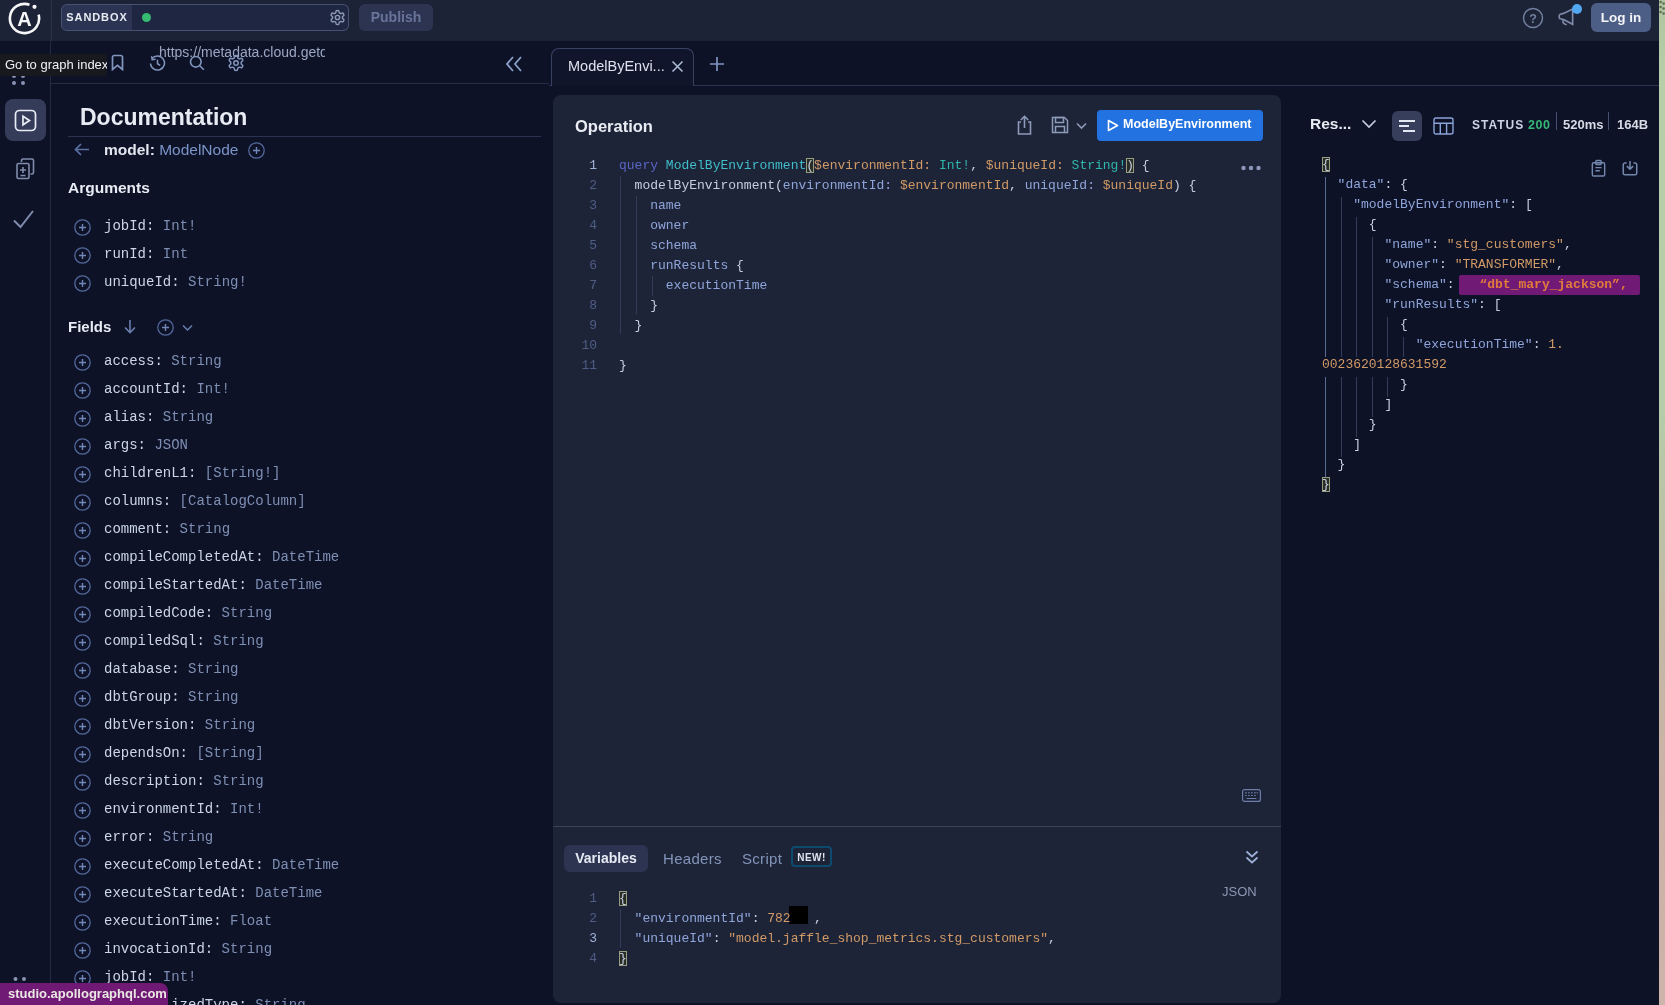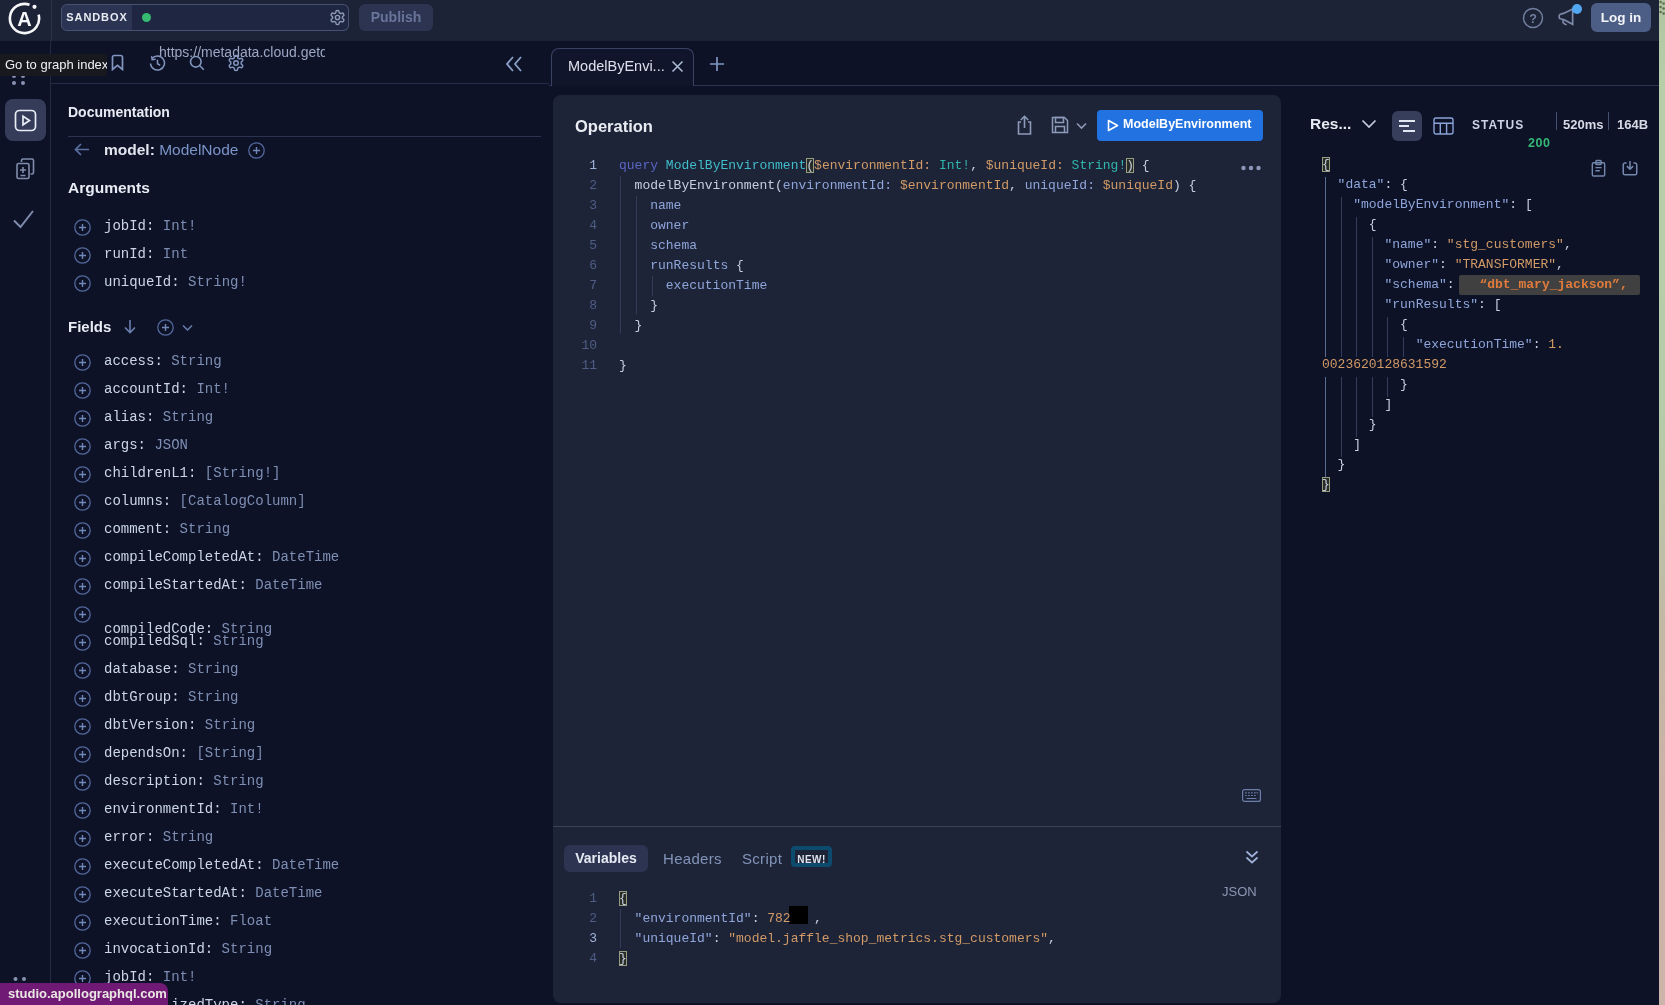--- a/index.html
+++ b/index.html
@@ -63,34 +63,34 @@
   .cf { color:#8fa5da; }      
   .cw { color:#c6cede; }      
   .bx { box-shadow:inset 0 0 0 1px #989d82; background:#272c27; }
   .guide { position:absolute; width:1px; background:#333d5b; }
 
   
   #vardiv { left:553px; top:826px; width:728px; height:1px; background:#3a4258; }
   #vtab { left:564px; top:845px; width:84px; height:27px; background:#2c3452; border-radius:6px;
     color:#e6eaf2; font-size:14px; font-weight:bold; text-align:center; line-height:27px; }
   .vtabg { position:absolute; top:850px; color:#8294b8; font-size:15px; letter-spacing:.3px; }
-  #newbadge { left:791px; top:846px; width:41px; height:21px; border:4px solid #0c4a6e; border-radius:4px;
+  #newbadge { left:791px; top:846px; width:41px; height:21px; border:2px solid #0c4a6e; border-radius:4px;
     color:#dfe3ed; font-size:10px; font-weight:bold; letter-spacing:.5px; text-align:center; line-height:19px; }
   #jsonlabel { left:1222px; top:884px; color:#8c97b4; font-size:13px; }
   #redact { left:789px; top:906px; width:19px; height:18px; background:#000; }
 
   
   #resphead { left:1310px; top:115px; color:#e8ebf2; font-size:15.5px; font-weight:bold; }
   #listsel { left:1392px; top:111px; width:30px; height:30px; background:#363e5b; border-radius:6px; }
   #status { left:1472px; top:118px; color:#ccd3e2; font-size:12px; letter-spacing:1.0px; font-weight:600; }
-  #st200 { left:1528px; top:118px; color:#36b878; font-size:12.5px; letter-spacing:.6px; font-weight:600;margin-top:18px; }
+  #st200 { left:1528px; top:118px; color:#36b878; font-size:12.5px; letter-spacing:.6px; font-weight:600; }
   .vsep { position:absolute; top:112px; width:1px; height:18px; background:#465070; }
   #ms { left:1563px; top:117px; color:#d6dbe6; font-size:13px; font-weight:600; }
   #bytes { left:1617px; top:117px; color:#d6dbe6; font-size:13px; font-weight:600; }
-  #schemabox { background:#404040; border-radius:2px; color:#e07b3c; font-weight:bold; padding:2px 12px 3px 20px; margin-left:-3px; }
+  #schemabox { background:#701a75; border-radius:2px; color:#e07b3c; font-weight:bold; padding:2px 12px 3px 20px; margin-left:-3px; }
 
   
   #statusbar { left:0; top:983px; width:168px; height:22px; background:#701a75; border-radius:0 8px 0 0;
     color:#eae8e2; font-size:13px; font-weight:600; line-height:22px; padding-left:8px; z-index:40; }
 </style>
 </head>
 <body>
 
 <div class="abs" id="topbar"></div>
 <div class="abs" id="topsep"></div>
@@ -187,21 +187,21 @@
 
 <div class="abs" id="tooltip">Go to graph index</div>
 
 <div class="abs" id="docbar-line"></div>
 <div class="abs" id="tabbar-line"></div>
 <div class="abs" id="tab">
     <span class="t">ModelByEnvi...</span>
   </div>
 
 <div class="abs" id="doc">
-  <div class="pc dochead" style="left:17px;top:18px;font-size:14px;">Documentation</div>
+  <div class="pc dochead" style="left:29px;top:18px;font-size:23px;">Documentation</div>
   <div class="pc" style="left:17px;top:50px;width:473px;height:1px;background:#2c3350;"></div>
 
   <svg class="pc" style="left:23px;top:57px;" width="15" height="13" viewBox="0 0 15 13" fill="none" stroke="#5a709f" stroke-width="1.7">
     <path d="M7 1L1.5 6.5 7 12M1.5 6.5H15"></path>
   </svg>
   <div class="pc" style="left:53px;top:55px;font-size:15.5px;"><span style="color:#e2e6ee;font-weight:bold;">model:</span> <span style="color:#7b94c8;">ModelNode</span></div>
   <svg class="pc pcirc" style="left:197px;top:56px;" width="17" height="17" viewBox="0 0 17 17" fill="none">
     <circle cx="8.5" cy="8.5" r="7.7" stroke="#53689b" stroke-width="1.3"></circle>
     <path d="M8.5 5v7M5 8.5h7" stroke="#7187b8" stroke-width="1.4"></path>
   </svg>
@@ -276,21 +276,21 @@
   <div class="docrow" style="top:463px;">compileCompletedAt:<span class="ty"> DateTime</span></div>
   <svg class="pc" style="left:23px;top:492px;" width="17" height="17" viewBox="0 0 17 17" fill="none">
       <circle cx="8.5" cy="8.5" r="7.7" stroke="#53689b" stroke-width="1.3"></circle>
       <path d="M8.5 5v7M5 8.5h7" stroke="#7187b8" stroke-width="1.4"></path>
     </svg>
   <div class="docrow" style="top:491px;">compileStartedAt:<span class="ty"> DateTime</span></div>
   <svg class="pc" style="left:23px;top:520px;" width="17" height="17" viewBox="0 0 17 17" fill="none">
       <circle cx="8.5" cy="8.5" r="7.7" stroke="#53689b" stroke-width="1.3"></circle>
       <path d="M8.5 5v7M5 8.5h7" stroke="#7187b8" stroke-width="1.4"></path>
     </svg>
-  <div class="docrow" style="top:519px;margin-top:16px;">compiledCode:<span class="ty"> String</span></div>
+  <div class="docrow" style="top:519px;">compiledCode:<span class="ty"> String</span></div>
   <svg class="pc" style="left:23px;top:548px;" width="17" height="17" viewBox="0 0 17 17" fill="none">
       <circle cx="8.5" cy="8.5" r="7.7" stroke="#53689b" stroke-width="1.3"></circle>
       <path d="M8.5 5v7M5 8.5h7" stroke="#7187b8" stroke-width="1.4"></path>
     </svg>
   <div class="docrow" style="top:547px;">compiledSql:<span class="ty"> String</span></div>
   <svg class="pc" style="left:23px;top:576px;" width="17" height="17" viewBox="0 0 17 17" fill="none">
       <circle cx="8.5" cy="8.5" r="7.7" stroke="#53689b" stroke-width="1.3"></circle>
       <path d="M8.5 5v7M5 8.5h7" stroke="#7187b8" stroke-width="1.4"></path>
     </svg>
   <div class="docrow" style="top:575px;">database:<span class="ty"> String</span></div>

